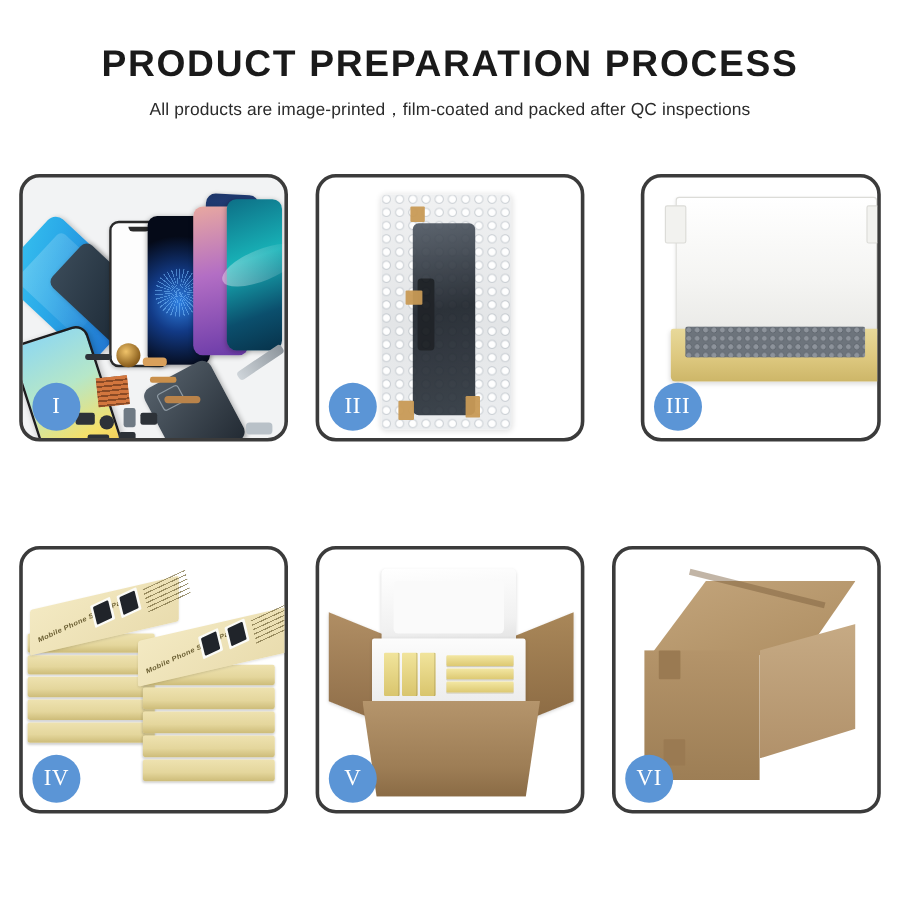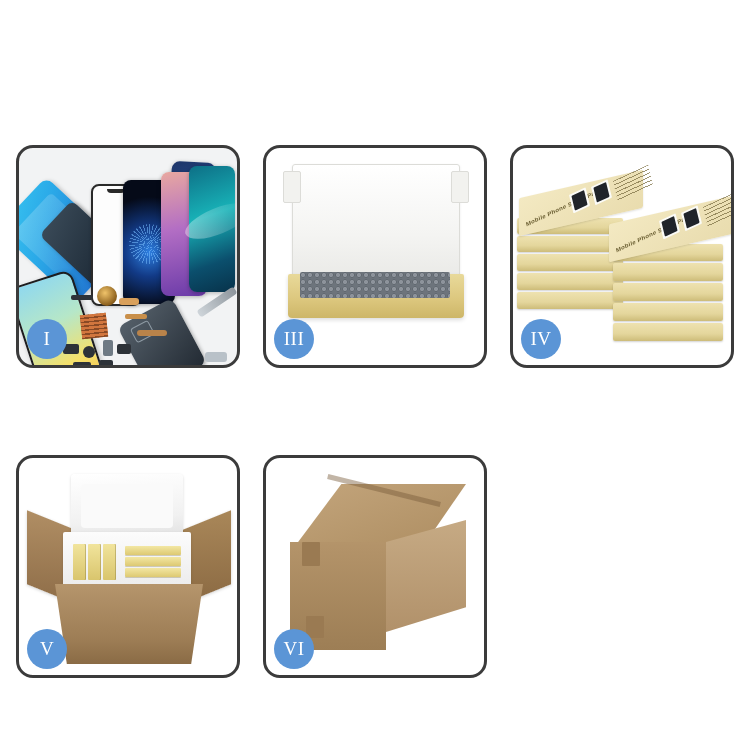--- a/index.html
+++ b/index.html
@@ -215,21 +215,21 @@
     content:""; position:absolute; left:4px; top:46px; width:14px; height:60px;
     background:#0c1015; border-radius:3px;
   }
   .tape { position:absolute; background:#c89a55; border-radius:1px; opacity:.95; }
   .t1 { left:24px; top:10px; width:12px; height:13px; }
   .t2 { left:20px; top:80px; width:14px; height:12px; }
   .t3 { left:14px; top:172px; width:13px; height:16px; }
   .t4 { left:70px; top:168px; width:12px; height:18px; }
 
   
-  .p3 { background: #ffffff; }
+  .p3 { background: #ffffff; margin-left: 24px; }
   .lid{
     position:absolute; left:26px; top:16px; width:166px; height:116px;
     background: linear-gradient(180deg,#ffffff 0%,#f4f4f2 60%,#e9e9e6 100%);
     border:1px solid #dcdcd8;
     border-radius:3px;
     box-shadow:0 1px 3px rgba(0,0,0,.08);
   }
   .lid::before{
     content:""; position:absolute; left:-10px; top:6px; width:16px; height:30px;
     background:#f2f2ef; border:1px solid #dcdcd8; border-radius:2px;
@@ -356,20 +356,22 @@
   .ctn-tab{ position:absolute; background:#9a7a52; border-radius:1px; }
   .tab1{ left:36px; top:84px; width:18px; height:24px; }
   .tab2{ left:40px; top:158px; width:18px; height:22px; }
 </style>
 </head>
 <body>
 
 <div id="root">
 
   <div class="header">
+    <h1 class="title">PRODUCT PREPARATION PROCESS</h1>
+    <p class="subtitle">All products are image-printed，film-coated and packed after QC inspections</p>
   </div>
 
   <div class="grid">
 
     <div class="panel p1">
       <div class="panel-media">
         <div class="phone-card ph-a"></div>
         <div class="phone-card ph-b"></div>
         <div class="phone-card ph-glass"></div>
         <div class="phone-card ph-black"></div>
@@ -390,20 +392,32 @@
         <div class="chip c8"></div>
         <div class="chip c9"></div>
         <div class="chip c10"></div>
         <div class="chip c11"></div>
         <div class="tweezer"></div>
         <div class="screwset"></div>
       </div>
       <div class="badge">I</div>
     </div>
 
+    <div class="panel p2">
+      <div class="panel-media">
+        <div class="bubble-bag">
+          <div class="bag-item"></div>
+          <div class="tape t1"></div>
+          <div class="tape t2"></div>
+          <div class="tape t3"></div>
+          <div class="tape t4"></div>
+        </div>
+      </div>
+      <div class="badge">II</div>
+    </div>
 
     <div class="panel p3">
       <div class="panel-media">
         <div class="lid"></div>
         <div class="tray">
           <div class="foam"></div>
         </div>
       </div>
       <div class="badge">III</div>
     </div>

